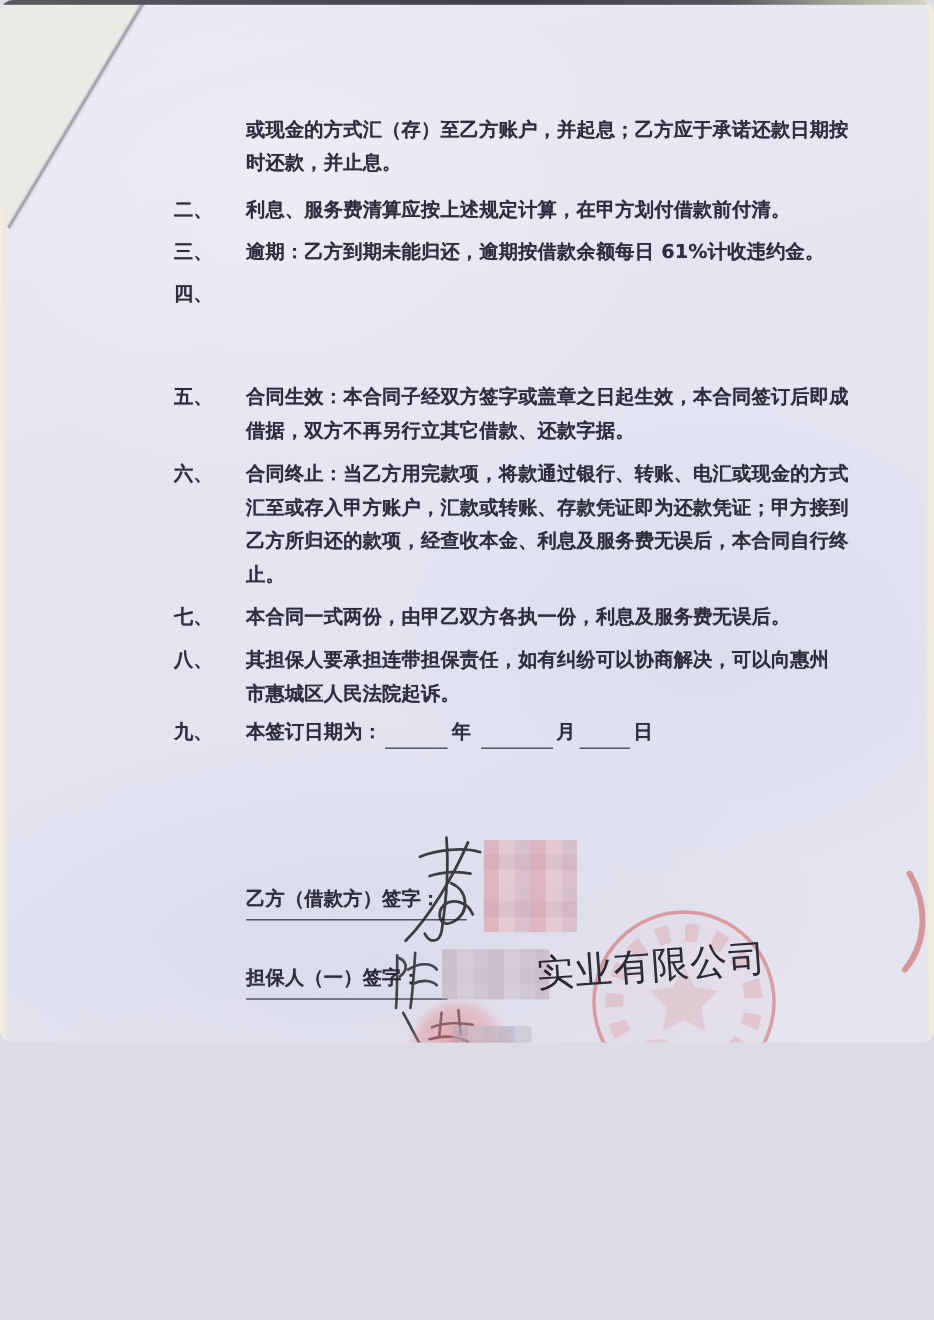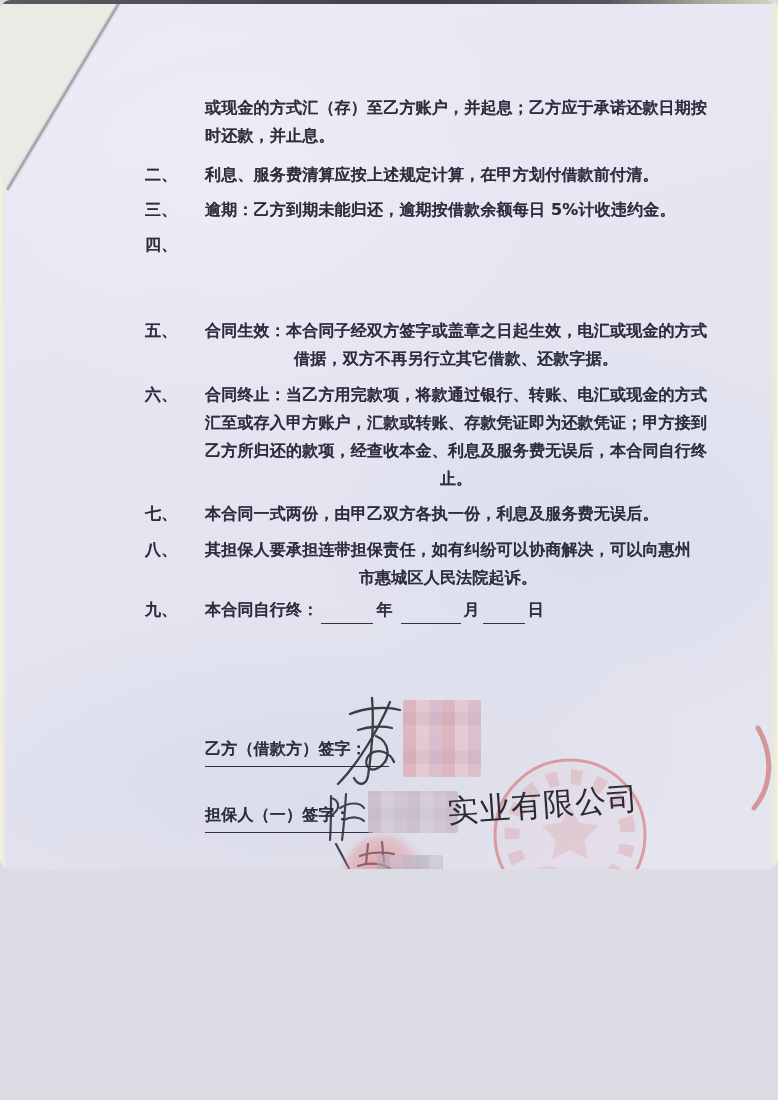--- a/index.html
+++ b/index.html
@@ -24,21 +24,21 @@
     background:linear-gradient(0deg,#f5f3de 0%,#efeddc 60%,rgba(239,237,220,0) 100%);}
   .edge-right{position:absolute;left:771px;top:0;width:7px;height:1100px;
     background:linear-gradient(270deg,#f2f0de,#ece9d8 60%,rgba(236,233,216,0));}
   .corner-fold{position:absolute;left:0;top:0;}
   
   .intro,.clause,.sig-row,.date-row{position:absolute;font-size:16px;line-height:28px;
     font-weight:600;letter-spacing:.2px;text-shadow:0 0 .6px rgba(45,45,62,.55);}
   .intro{left:205px;white-space:pre;}
   .clause{left:145px;display:flex;}
   .clause .num{width:60px;flex:none;}
-  .clause .body{white-space:pre;text-align:center;}
+  .clause .body{white-space:pre;}
   .date-row{left:145px;display:flex;align-items:flex-end;}
   .date-row .num{width:60px;}
   .blank{display:inline-block;border-bottom:1.6px solid #30303f;height:20px;margin:0 3px;}
   .sig-row{left:205px;}
   .sig-label{display:inline-block;border-bottom:1.7px solid #30303f;padding:0 22px 3px 0;}
   
   .mosaic{position:absolute;border-radius:2px;}
   .mosaic-pink{background:
     repeating-linear-gradient(90deg,rgba(215,140,150,.42) 0 13px,rgba(228,180,188,.34) 13px 26px,rgba(200,158,178,.38) 26px 39px),
     repeating-linear-gradient(0deg,rgba(238,202,206,.48) 0 13px,rgba(206,160,170,.38) 13px 26px,rgba(224,192,200,.42) 26px 39px);}
@@ -63,28 +63,28 @@
 
   <div class="intro" style="top:94px">或现金的方式汇（存）至乙方账户，并起息；乙方应于承诺还款日期按
 时还款，并止息。</div>
 
   <div class="clause" style="top:161px">
     <div class="num">二、</div>
     <div class="body">利息、服务费清算应按上述规定计算，在甲方划付借款前付清。</div>
   </div>
   <div class="clause" style="top:196px">
     <div class="num">三、</div>
-    <div class="body">逾期：乙方到期未能归还，逾期按借款余额每日 5%计收违约金。</div>
+    <div class="body">逾期：乙方到期未能归还，逾期按借款余额每日 61%计收违约金。</div>
   </div>
   <div class="clause" style="top:231px">
     <div class="num">四、</div>
   </div>
   <div class="clause" style="top:317px">
     <div class="num">五、</div>
-    <div class="body">合同生效：本合同子经双方签字或盖章之日起生效，电汇或现金的方式
+    <div class="body">合同生效：本合同子经双方签字或盖章之日起生效，本合同签订后即成
 借据，双方不再另行立其它借款、还款字据。</div>
   </div>
   <div class="clause" style="top:381px">
     <div class="num">六、</div>
     <div class="body">合同终止：当乙方用完款项，将款通过银行、转账、电汇或现金的方式
 汇至或存入甲方账户，汇款或转账、存款凭证即为还款凭证；甲方接到
 乙方所归还的款项，经查收本金、利息及服务费无误后，本合同自行终
 止。</div>
   </div>
   <div class="clause" style="top:500px">
@@ -92,21 +92,21 @@
     <div class="body">本合同一式两份，由甲乙双方各执一份，利息及服务费无误后。</div>
   </div>
   <div class="clause" style="top:536px">
     <div class="num">八、</div>
     <div class="body">其担保人要承担连带担保责任，如有纠纷可以协商解决，可以向惠州
 市惠城区人民法院起诉。</div>
   </div>
 
   <div class="date-row" style="top:596px">
     <div class="num">九、</div>
-    <span>本合同自行终：</span>
+    <span>本签订日期为：</span>
     <span class="blank" style="width:52px"></span>
     <span>年</span>
     <span class="blank" style="width:60px;margin-left:8px"></span>
     <span>月</span>
     <span class="blank" style="width:42px"></span>
     <span>日</span>
   </div>
 
   <div class="sig-row" style="top:801px">
     <span class="sig-label">担保人（一）签字：</span>

